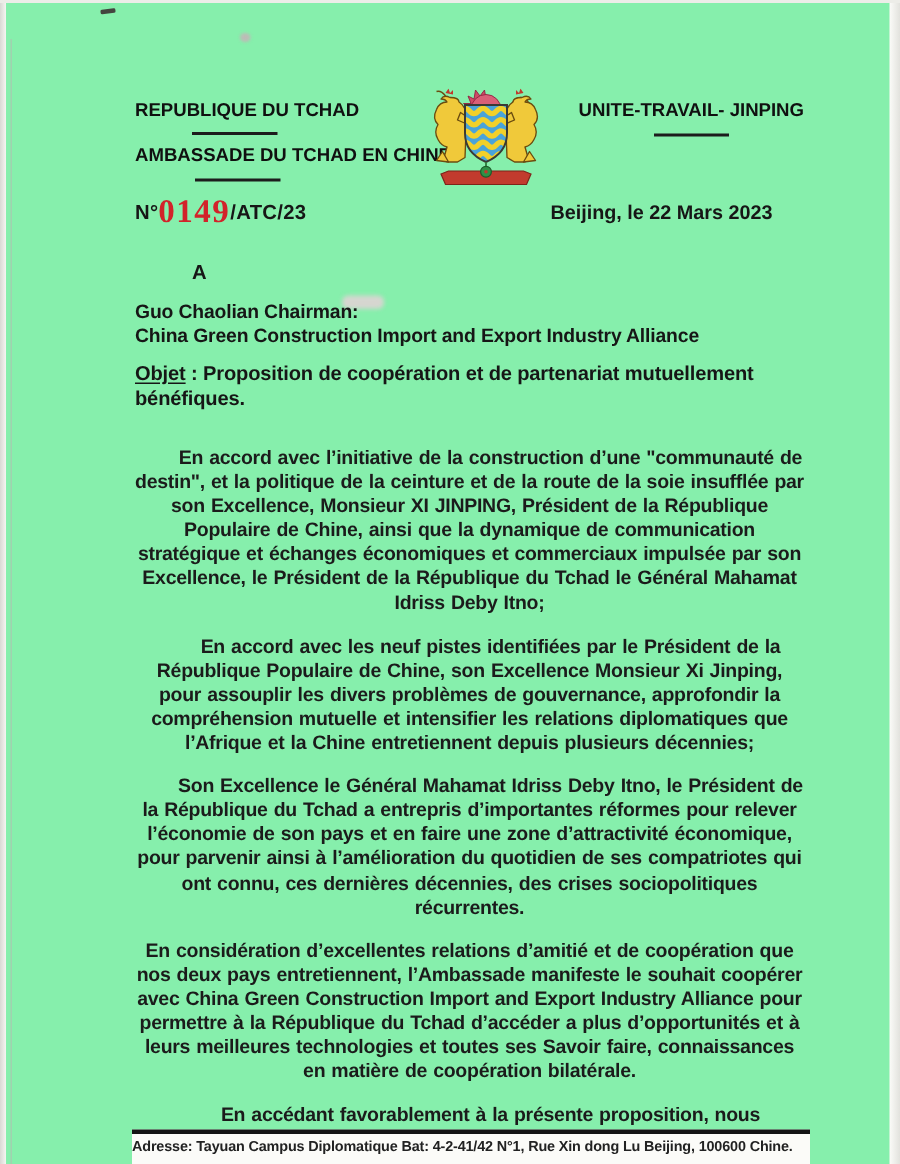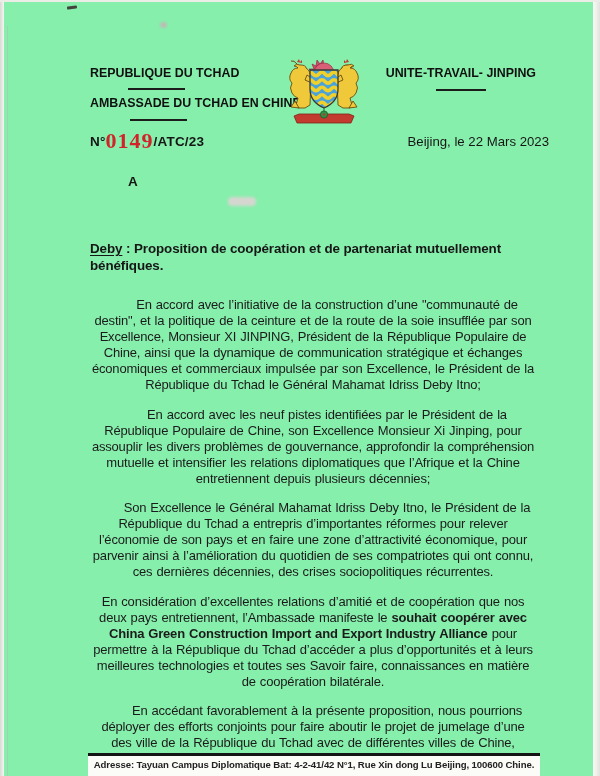--- a/index.html
+++ b/index.html
@@ -31,40 +31,40 @@
   .lh-left .r2{width:57px;margin:9px 0 0 40px;}
   .lh-right{float:right;text-align:center;}
   .lh-right .r3{width:50px;margin:9px auto 0 auto;}
   .emblem{position:absolute;left:196px;top:-7px;width:76px;height:66px;}
 
   
   .ref-row{position:absolute;left:90px;right:51px;top:133px;display:flex;align-items:flex-end;}
   .ref{font-weight:bold;font-size:13.5px;letter-spacing:.2px;}
   .ref .num{font-family:"Liberation Serif","DejaVu Serif",serif;font-weight:bold;font-size:22px;
     color:#d2232a;letter-spacing:1px;line-height:16px;vertical-align:-2px;}
-  .date{margin-left:auto;font-weight:normal;font-size:13.2px;}
+  .date{margin-left:auto;margin-right:34px;font-weight:bold;font-size:13.2px;}
 
   .salutation{position:absolute;left:128px;top:174px;font-weight:bold;font-size:13.5px;}
   .recipient{position:absolute;left:90px;top:200px;font-weight:bold;font-size:12.9px;
     line-height:15.6px;letter-spacing:-.1px;}
   .subject{position:absolute;left:90px;right:64px;top:241px;font-weight:bold;font-size:13.4px;
     line-height:16.5px;letter-spacing:-.1px;}
   .subject-label{text-decoration:underline;text-underline-offset:2px;}
 
   
-  .bodytext{position:absolute;left:90px;right:64px;top:297px;bottom:26px;overflow:hidden;}
+  .bodytext{position:absolute;left:90px;right:64px;top:297px;bottom:26px;overflow:hidden;font-weight:bold;}
   .bodytext p{margin:0 0 13px;font-size:13px;line-height:16.1px;letter-spacing:-.18px;
     word-spacing:.6px;color:#1b1b1b;text-align:center;}
   .just{text-align:justify;}
   .ind{text-indent:28px;}
 
   
   .pagefooter{position:absolute;left:88px;right:60px;bottom:0;height:23px;background:#fbfbf8;}
   .footer-rule{height:3px;background:#141414;margin-bottom:3px;}
-  .footer-address{font-weight:bold;font-size:9.6px;letter-spacing:-.1px;text-align:center;
+  .footer-address{font-weight:bold;font-size:9.6px;letter-spacing:-.1px;text-align:left;
     white-space:nowrap;color:#222;}
 </style>
 </head>
 <body>
 
 <div class="page">
 
   <div class="edge-left"></div>
   <div class="edge-right"></div>
   <div class="edge-top"></div>
@@ -133,23 +133,27 @@
 
   <div class="ref-row">
     <div class="ref">
       <span>N°</span><span class="num">0149</span><span>/ATC/23</span>
     </div>
     <div class="date">Beijing, le 22 Mars 2023</div>
   </div>
 
   <div class="salutation">A</div>
 
+  <div class="recipient">
+    <div>Guo Chaolian Chairman:</div>
+    <div>China Green Construction Import and Export Industry Alliance</div>
+  </div>
 
   <div class="subject">
-    <span class="subject-label">Deby</span><span> : </span><span>Proposition de coopération et de partenariat mutuellement bénéfiques.</span>
+    <span class="subject-label">Objet</span><span> : </span><span>Proposition de coopération et de partenariat mutuellement bénéfiques.</span>
   </div>
 
   <div class="bodytext">
     <p class="just ind">En accord avec l’initiative de la construction d’une "communauté de destin", et la politique de la ceinture et de la route de la soie insufflée par son Excellence, Monsieur XI JINPING, Président de la République Populaire de Chine, ainsi que la dynamique de communication stratégique et échanges économiques et commerciaux impulsée par son Excellence, le Président de la République du Tchad le Général Mahamat Idriss Deby Itno;</p>
     <p class="just ind">En accord avec les neuf pistes identifiées par le Président de la République Populaire de Chine, son Excellence Monsieur Xi Jinping, pour assouplir les divers problèmes de gouvernance, approfondir la compréhension mutuelle et intensifier les relations diplomatiques que l’Afrique et la Chine entretiennent depuis plusieurs décennies;</p>
     <p class="just ind">Son Excellence le Général Mahamat Idriss Deby Itno, le Président de la République du Tchad a entrepris d’importantes réformes pour relever l’économie de son pays et en faire une zone d’attractivité économique, pour parvenir ainsi à l’amélioration du quotidien de ses compatriotes qui ont connu, ces dernières décennies, des crises sociopolitiques récurrentes.</p>
     <p><span>En considération d’excellentes relations d’amitié et de coopération que nos deux pays entretiennent, l’Ambassade manifeste le </span><strong>souhait coopérer avec China Green Construction Import and Export Industry Alliance</strong><span> pour permettre à la République du Tchad d’accéder a plus d’opportunités et à leurs meilleures technologies et toutes ses Savoir faire, connaissances en matière de coopération bilatérale.</span></p>
     <p class="just ind">En accédant favorablement à la présente proposition, nous pourrions déployer des efforts conjoints pour faire aboutir le projet de jumelage d’une des ville de la République du Tchad avec de différentes villes de Chine, menant ainsi à bien les neuf domaines de coopération et les cinq liens de « la Ceinture et la Route » initiés par son Excellence Monsieur Xi Jinping, Président de la République Populaire de Chine, à</p>
   </div>
 

